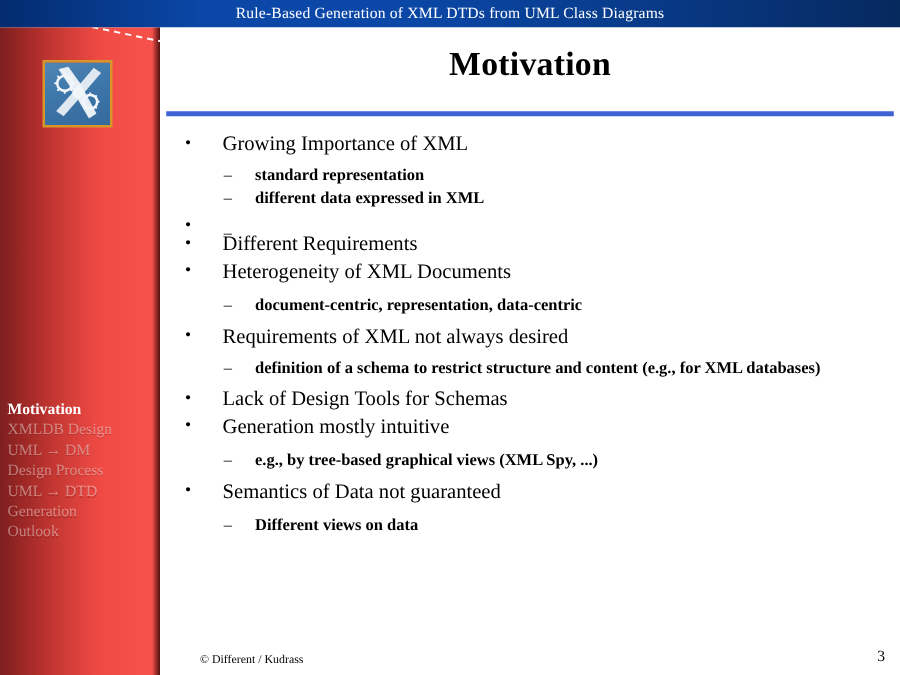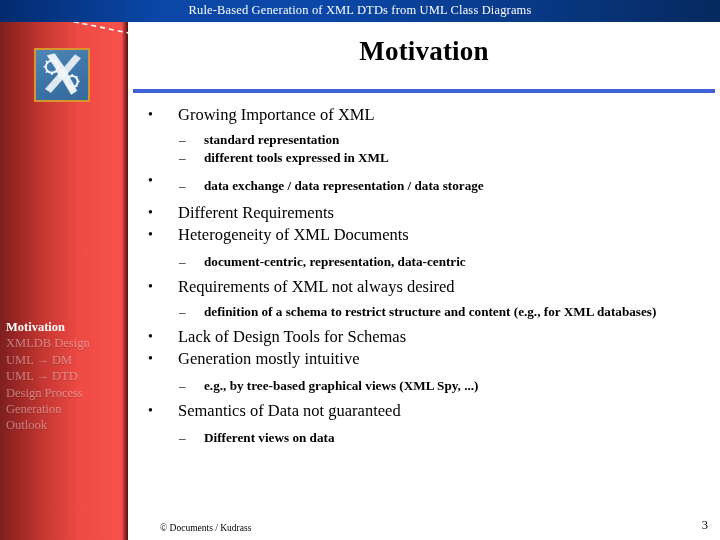--- a/index.html
+++ b/index.html
@@ -126,22 +126,22 @@
               <line x1="35.4" y1="37.6" x2="33.4" y2="39.6"></line>
           </g>
         </g>
       </svg>
     </div>
 
     <div class="nav">
       <div class="nav-item active">Motivation</div>
       <div class="nav-item">XMLDB Design</div>
       <div class="nav-item">UML → DM</div>
+      <div class="nav-item">Design Process</div>
       <div class="nav-item">UML → DTD</div>
-      <div class="nav-item">Design Process</div>
       <div class="nav-item">Generation</div>
       <div class="nav-item">Outlook</div>
     </div>
   </div>
 
   <div class="content">
     <div class="slide-title">Motivation</div>
     <div class="title-rule"></div>
 
     <div class="body">
@@ -150,30 +150,29 @@
         <span class="mk">•</span>
         <span>Growing Importance of XML</span>
       </div>
       <div class="sp5"></div>
       <div class="b2">
         <span class="mk">–</span>
         <span>standard representation</span>
       </div>
       <div class="b2">
         <span class="mk">–</span>
-        <span>different tools  expressed in XML</span>
+        <span>different data  expressed in XML</span>
       </div>
       <div class="sp3"></div>
       <div class="b1">
         <span class="mk">•</span>
       </div>
       <div class="sp7"></div>
       <div class="b2">
         <span class="mk">–</span>
-        <span>data exchange / data representation / data storage</span>
       </div>
       <div class="sp7"></div>
       <div class="b1">
         <span class="mk">•</span>
         <span>Different Requirements</span>
       </div>
       <div class="b1">
         <span class="mk">•</span>
         <span>Heterogeneity of XML Documents</span>
       </div>
@@ -212,17 +211,17 @@
         <span>Semantics of Data not guaranteed</span>
       </div>
       <div class="sp7"></div>
       <div class="b2">
         <span class="mk">–</span>
         <span>Different views on data</span>
       </div>
 
     </div>
 
-    <div class="footer-left">© Documents / Kudrass</div>
+    <div class="footer-left">© Different / Kudrass</div>
     <div class="footer-page">3</div>
   </div>
 
 </div>
 
 </body></html>

